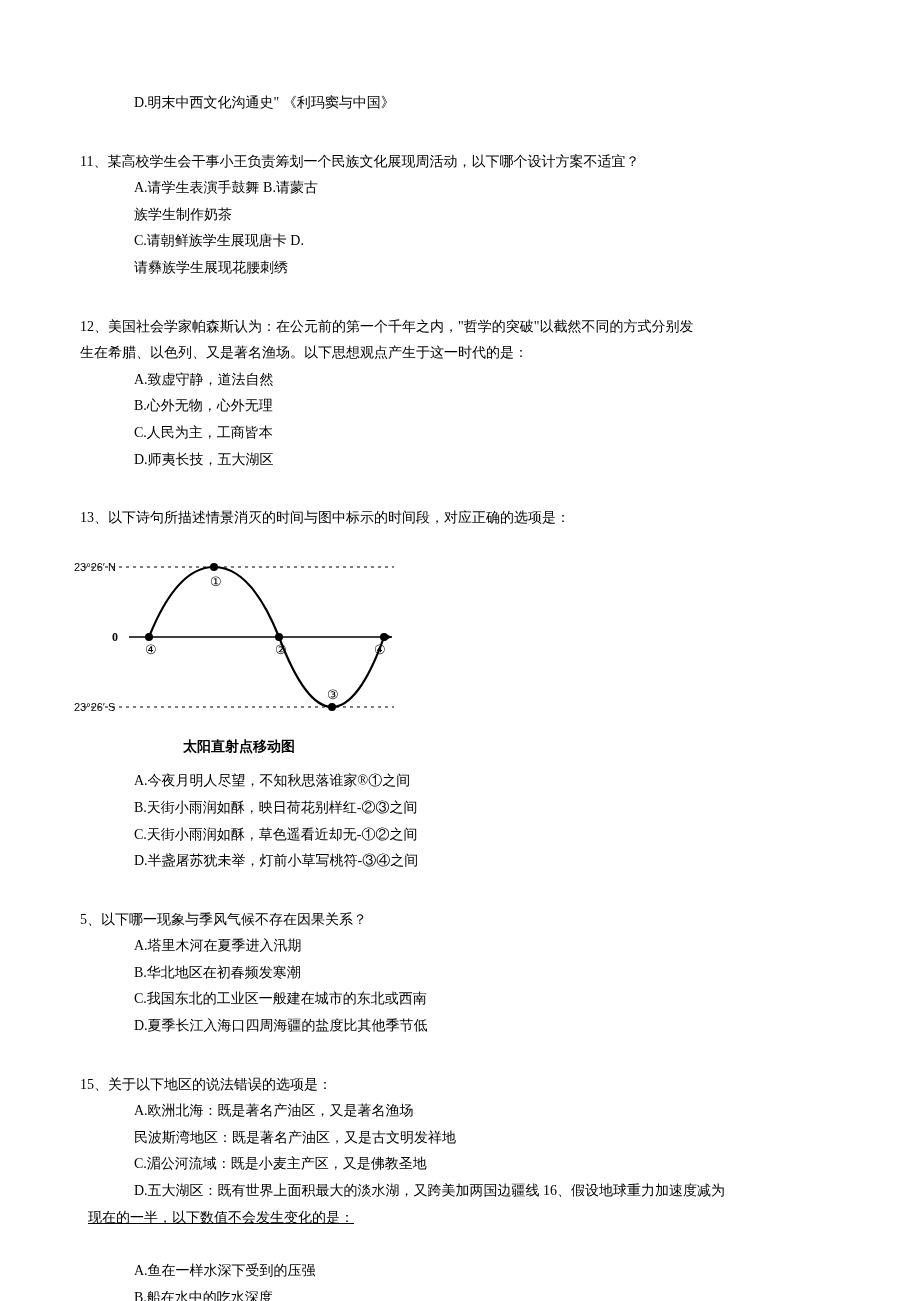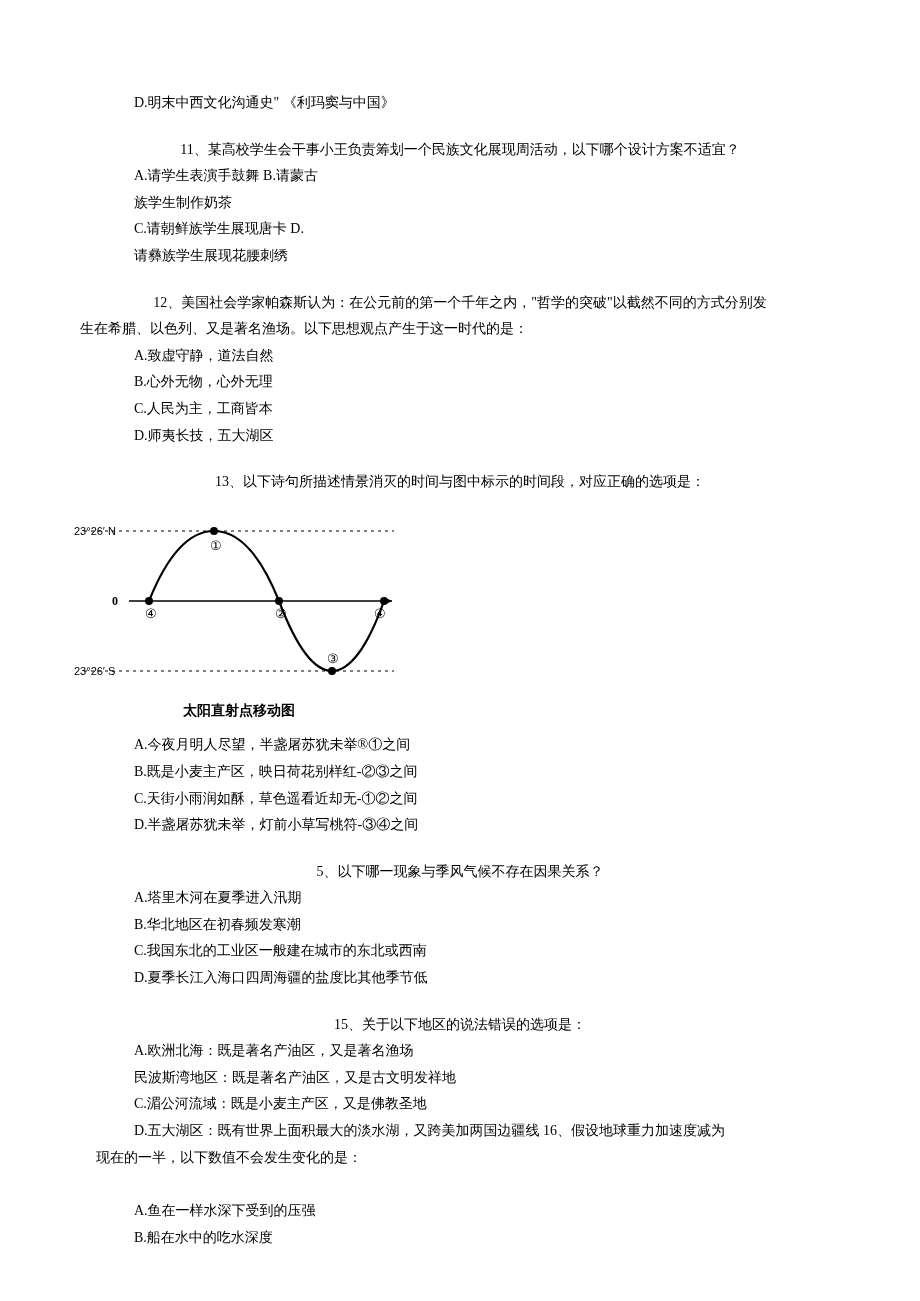--- a/index.html
+++ b/index.html
@@ -7,37 +7,37 @@
     font-size: 14px;
     line-height: 1.9;
     color: #000;
     background: #fff;
     margin: 0;
     padding: 90px 80px 40px 80px;
     width: 920px;
     box-sizing: border-box;
   }
   .indent1 { margin-left: 54px; }
-  .qstem { margin-top: 20px; text-align: center; }
+  .qstem { margin-top: 32px; }
   .block { margin-bottom: 0; }
   .figure {
     margin: 10px 0 2px -6px;
     width: 330px;
     text-align: right;
   }
   .fig-caption {
     font-family: Liberation Serif, serif;
     font-weight: bold;
     text-align: center;
     width: 330px;
     margin-bottom: 8px;
     margin-left: -6px;
   }
   svg { display: block; }
-  .no-indent { margin-left: 16px; }
+  .no-indent { margin-left: 8px; text-decoration: underline; }
 </style>
 </head>
 <body>
 
 <div class="block indent1">D.明末中西文化沟通史" 《利玛窦与中国》</div>
 
 <div class="block qstem">11、某高校学生会干事小王负责筹划一个民族文化展现周活动，以下哪个设计方案不适宜？</div>
 <div class="block indent1">A.请学生表演手鼓舞 B.请蒙古</div>
 <div class="block indent1">族学生制作奶茶</div>
 <div class="block indent1">C.请朝鲜族学生展现唐卡 D.</div>
@@ -76,22 +76,22 @@
 
     <text x="71" y="112" font-size="13">④</text>
     <text x="136" y="44" font-size="13">①</text>
     <text x="201" y="112" font-size="13">②</text>
     <text x="253" y="157" font-size="13">③</text>
     <text x="300" y="112" font-size="13">④</text>
   </svg>
 </div>
 <div class="fig-caption">太阳直射点移动图</div>
 
-<div class="block indent1">A.今夜月明人尽望，半盏屠苏犹未举®①之间</div>
-<div class="block indent1">B.既是小麦主产区，映日荷花别样红-②③之间</div>
+<div class="block indent1">A.今夜月明人尽望，不知秋思落谁家®①之间</div>
+<div class="block indent1">B.天街小雨润如酥，映日荷花别样红-②③之间</div>
 <div class="block indent1">C.天街小雨润如酥，草色遥看近却无-①②之间</div>
 <div class="block indent1">D.半盏屠苏犹未举，灯前小草写桃符-③④之间</div>
 
 <div class="block qstem">5、以下哪一现象与季风气候不存在因果关系？</div>
 <div class="block indent1">A.塔里木河在夏季进入汛期</div>
 <div class="block indent1">B.华北地区在初春频发寒潮</div>
 <div class="block indent1">C.我国东北的工业区一般建在城市的东北或西南</div>
 <div class="block indent1">D.夏季长江入海口四周海疆的盐度比其他季节低</div>
 
 <div class="block qstem">15、关于以下地区的说法错误的选项是：</div>

